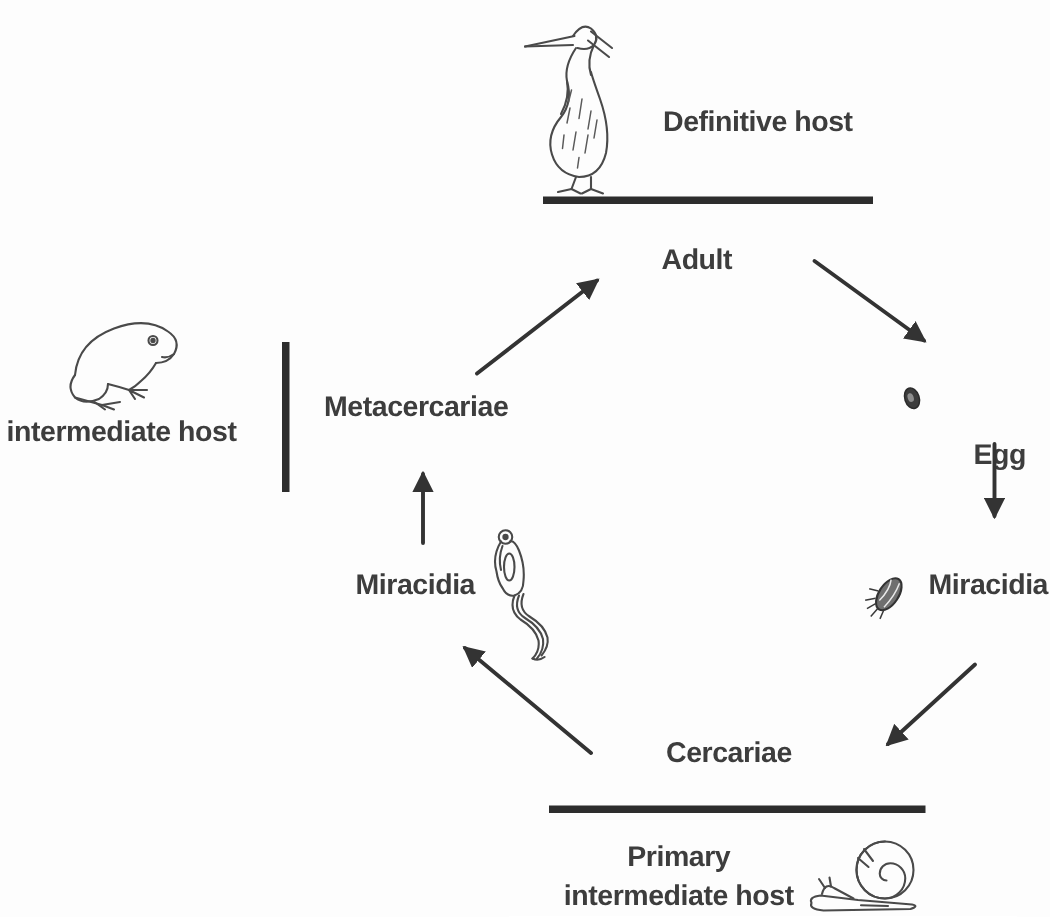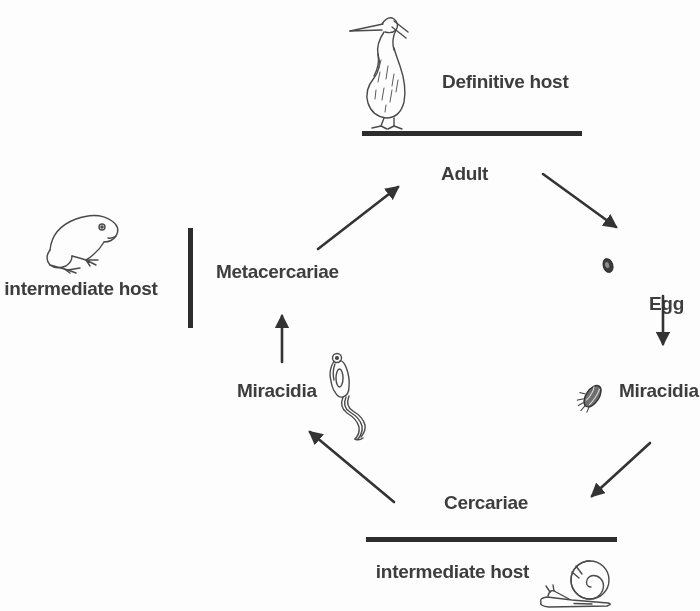--- a/index.html
+++ b/index.html
@@ -142,20 +142,21 @@
         <path d="M30,48 Q38,50 44,52"></path>
       </g>
     </svg>
   </div>
   <div class="host-block" style="left:0px;top:276px;width:162px;">
     <div>intermediate host</div>
   </div>
 
   <div class="bar" style="left:366px;top:537px;width:251px;height:5px;"></div>
   <div class="host-block" style="left:371px;top:559px;width:163px;">
+    <div>Primary</div>
     <div>intermediate host</div>
   </div>
   <div class="illus" style="left:536px;top:558px;">
     <svg width="86" height="52" viewBox="0 0 86 52">
       <g class="sketch">
         <circle cx="54" cy="22" r="19"></circle>
         <path d="M54,3 A19,19 0 0,0 35,22 A19,19 0 0,0 54,41 A13.5,13.5 0 0,0 67.5,27.5 A10,10 0 0,0 57.5,17.5 A7,7 0 0,0 50.5,24.5 A4.5,4.5 0 0,0 55,29"></path>
         <path d="M40,8 L46,16 M36,14 L43,20"></path>
         <path d="M12,38 Q14,30 20,34 L33,41"></path>
         <path d="M5,44 Q3,40 11,39 L36,42 L72,45 Q77,46 71,48 L13,49 Q3,48 5,44"></path>

